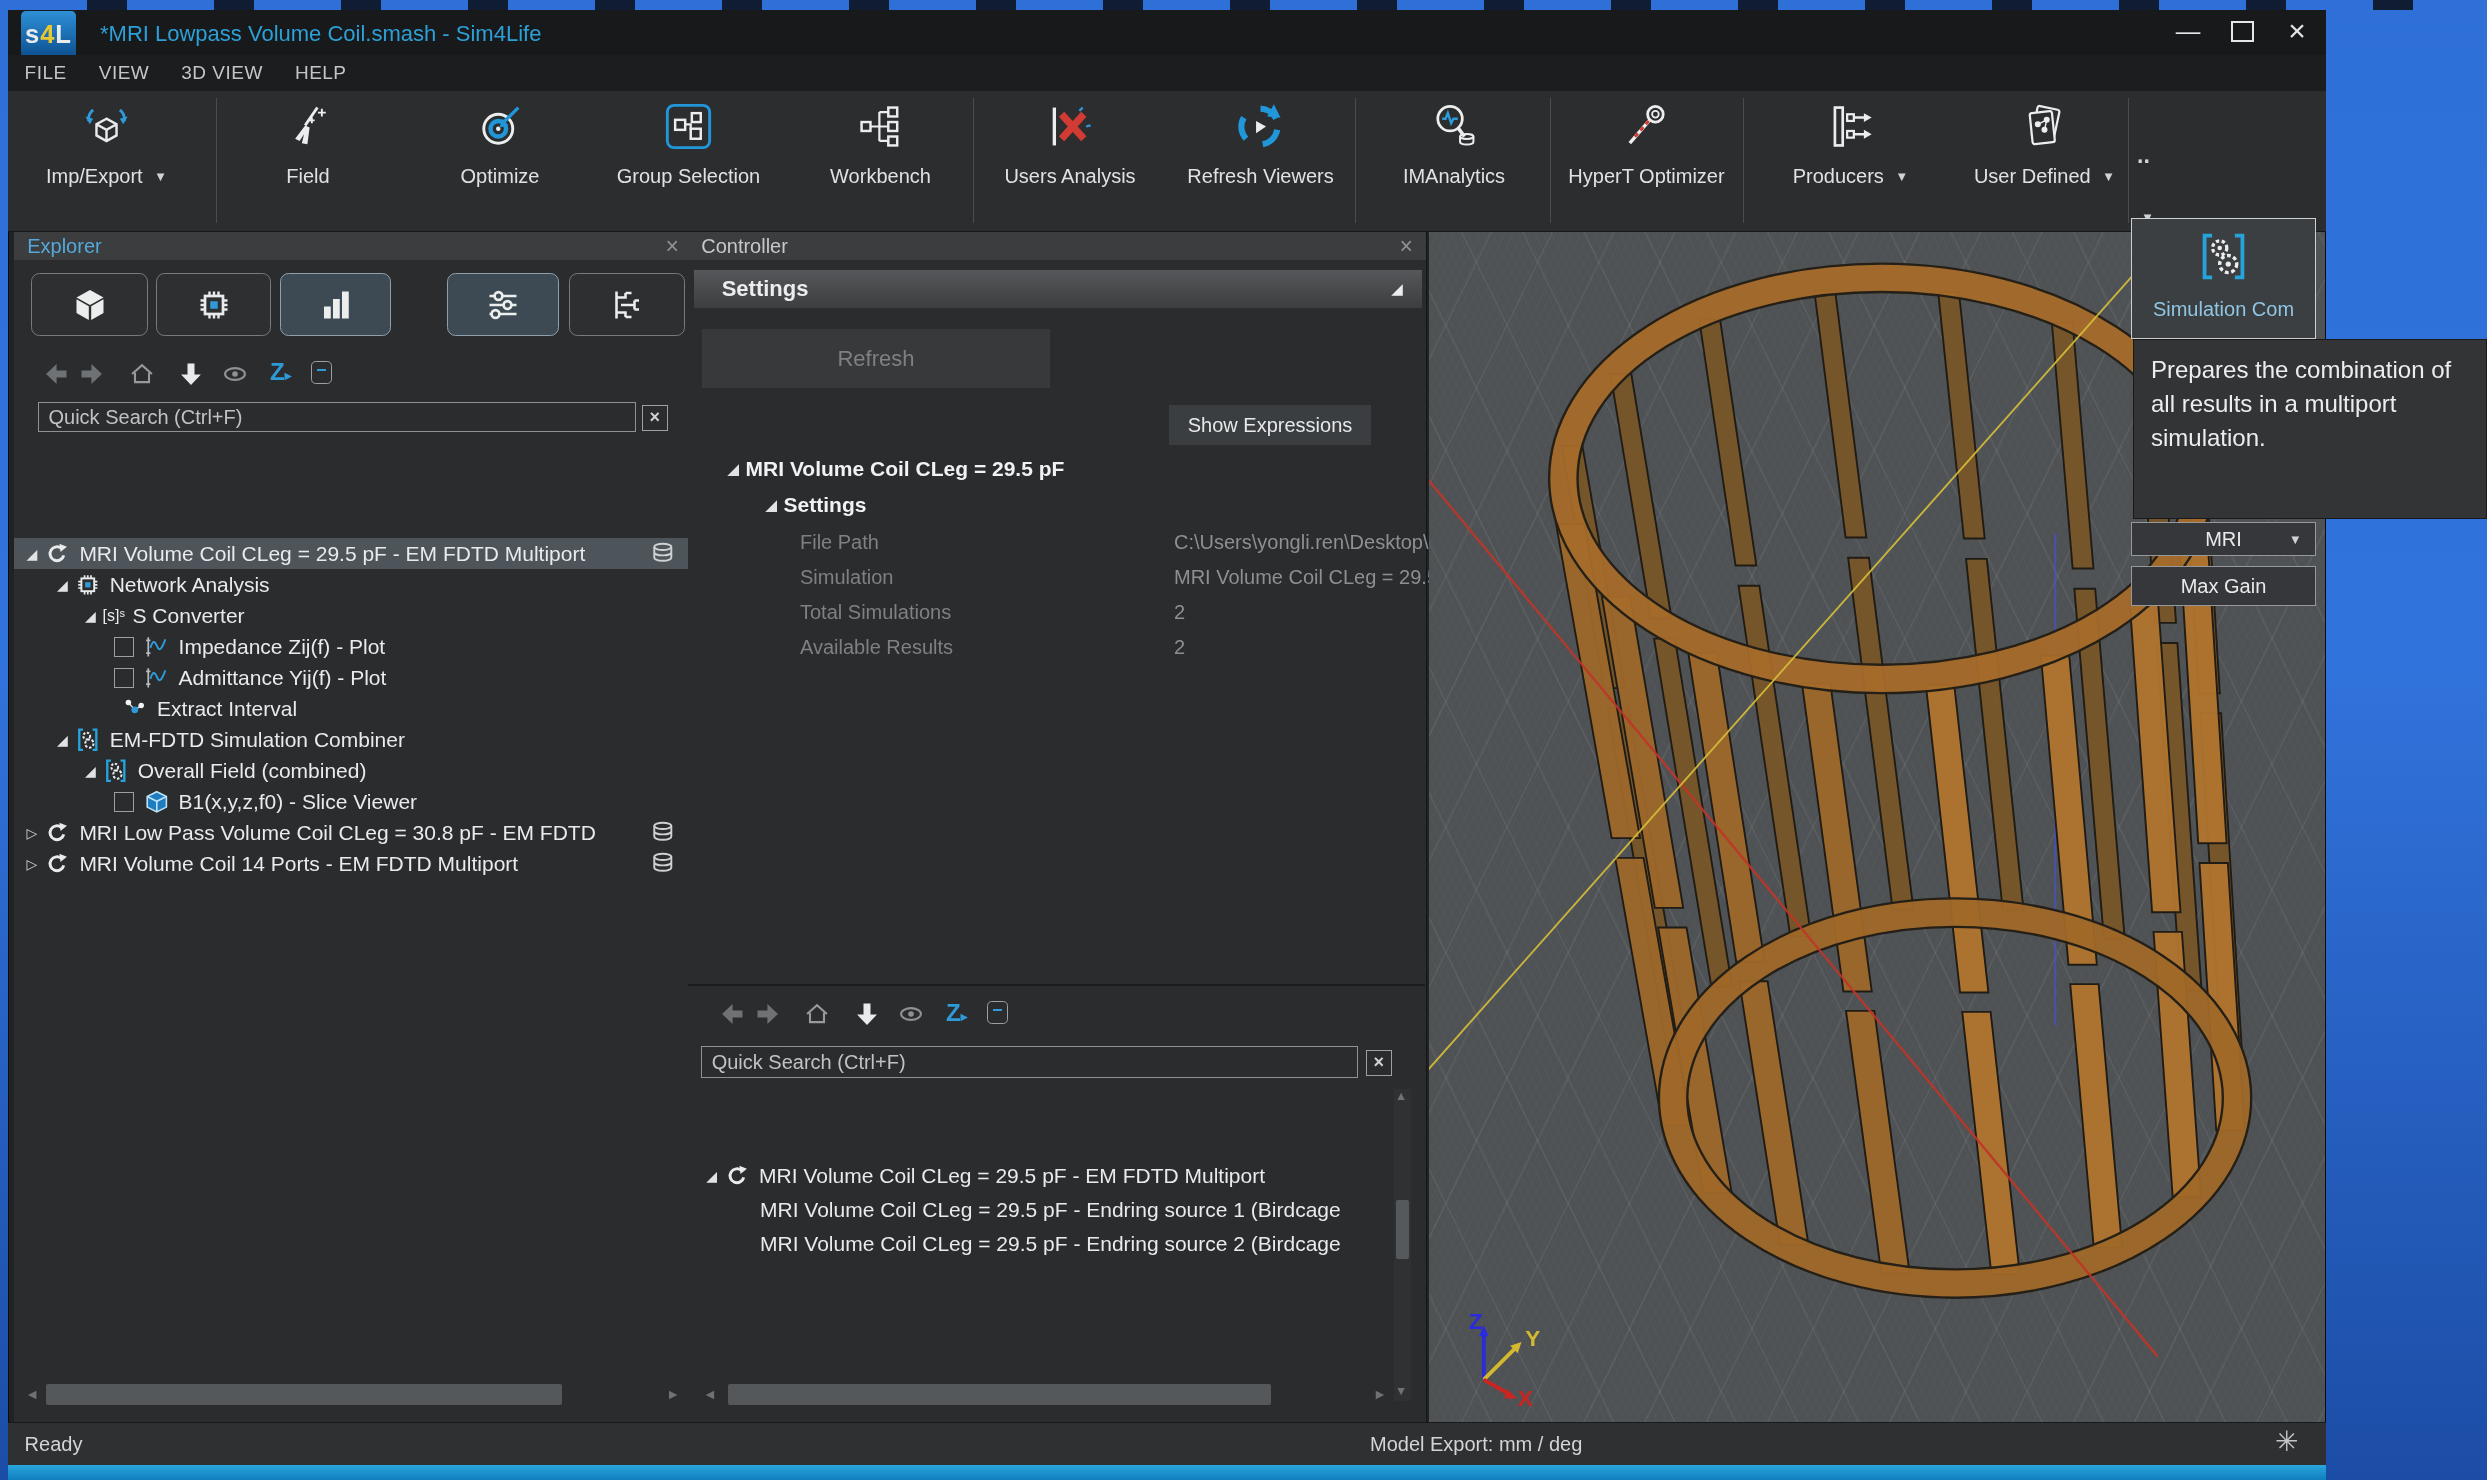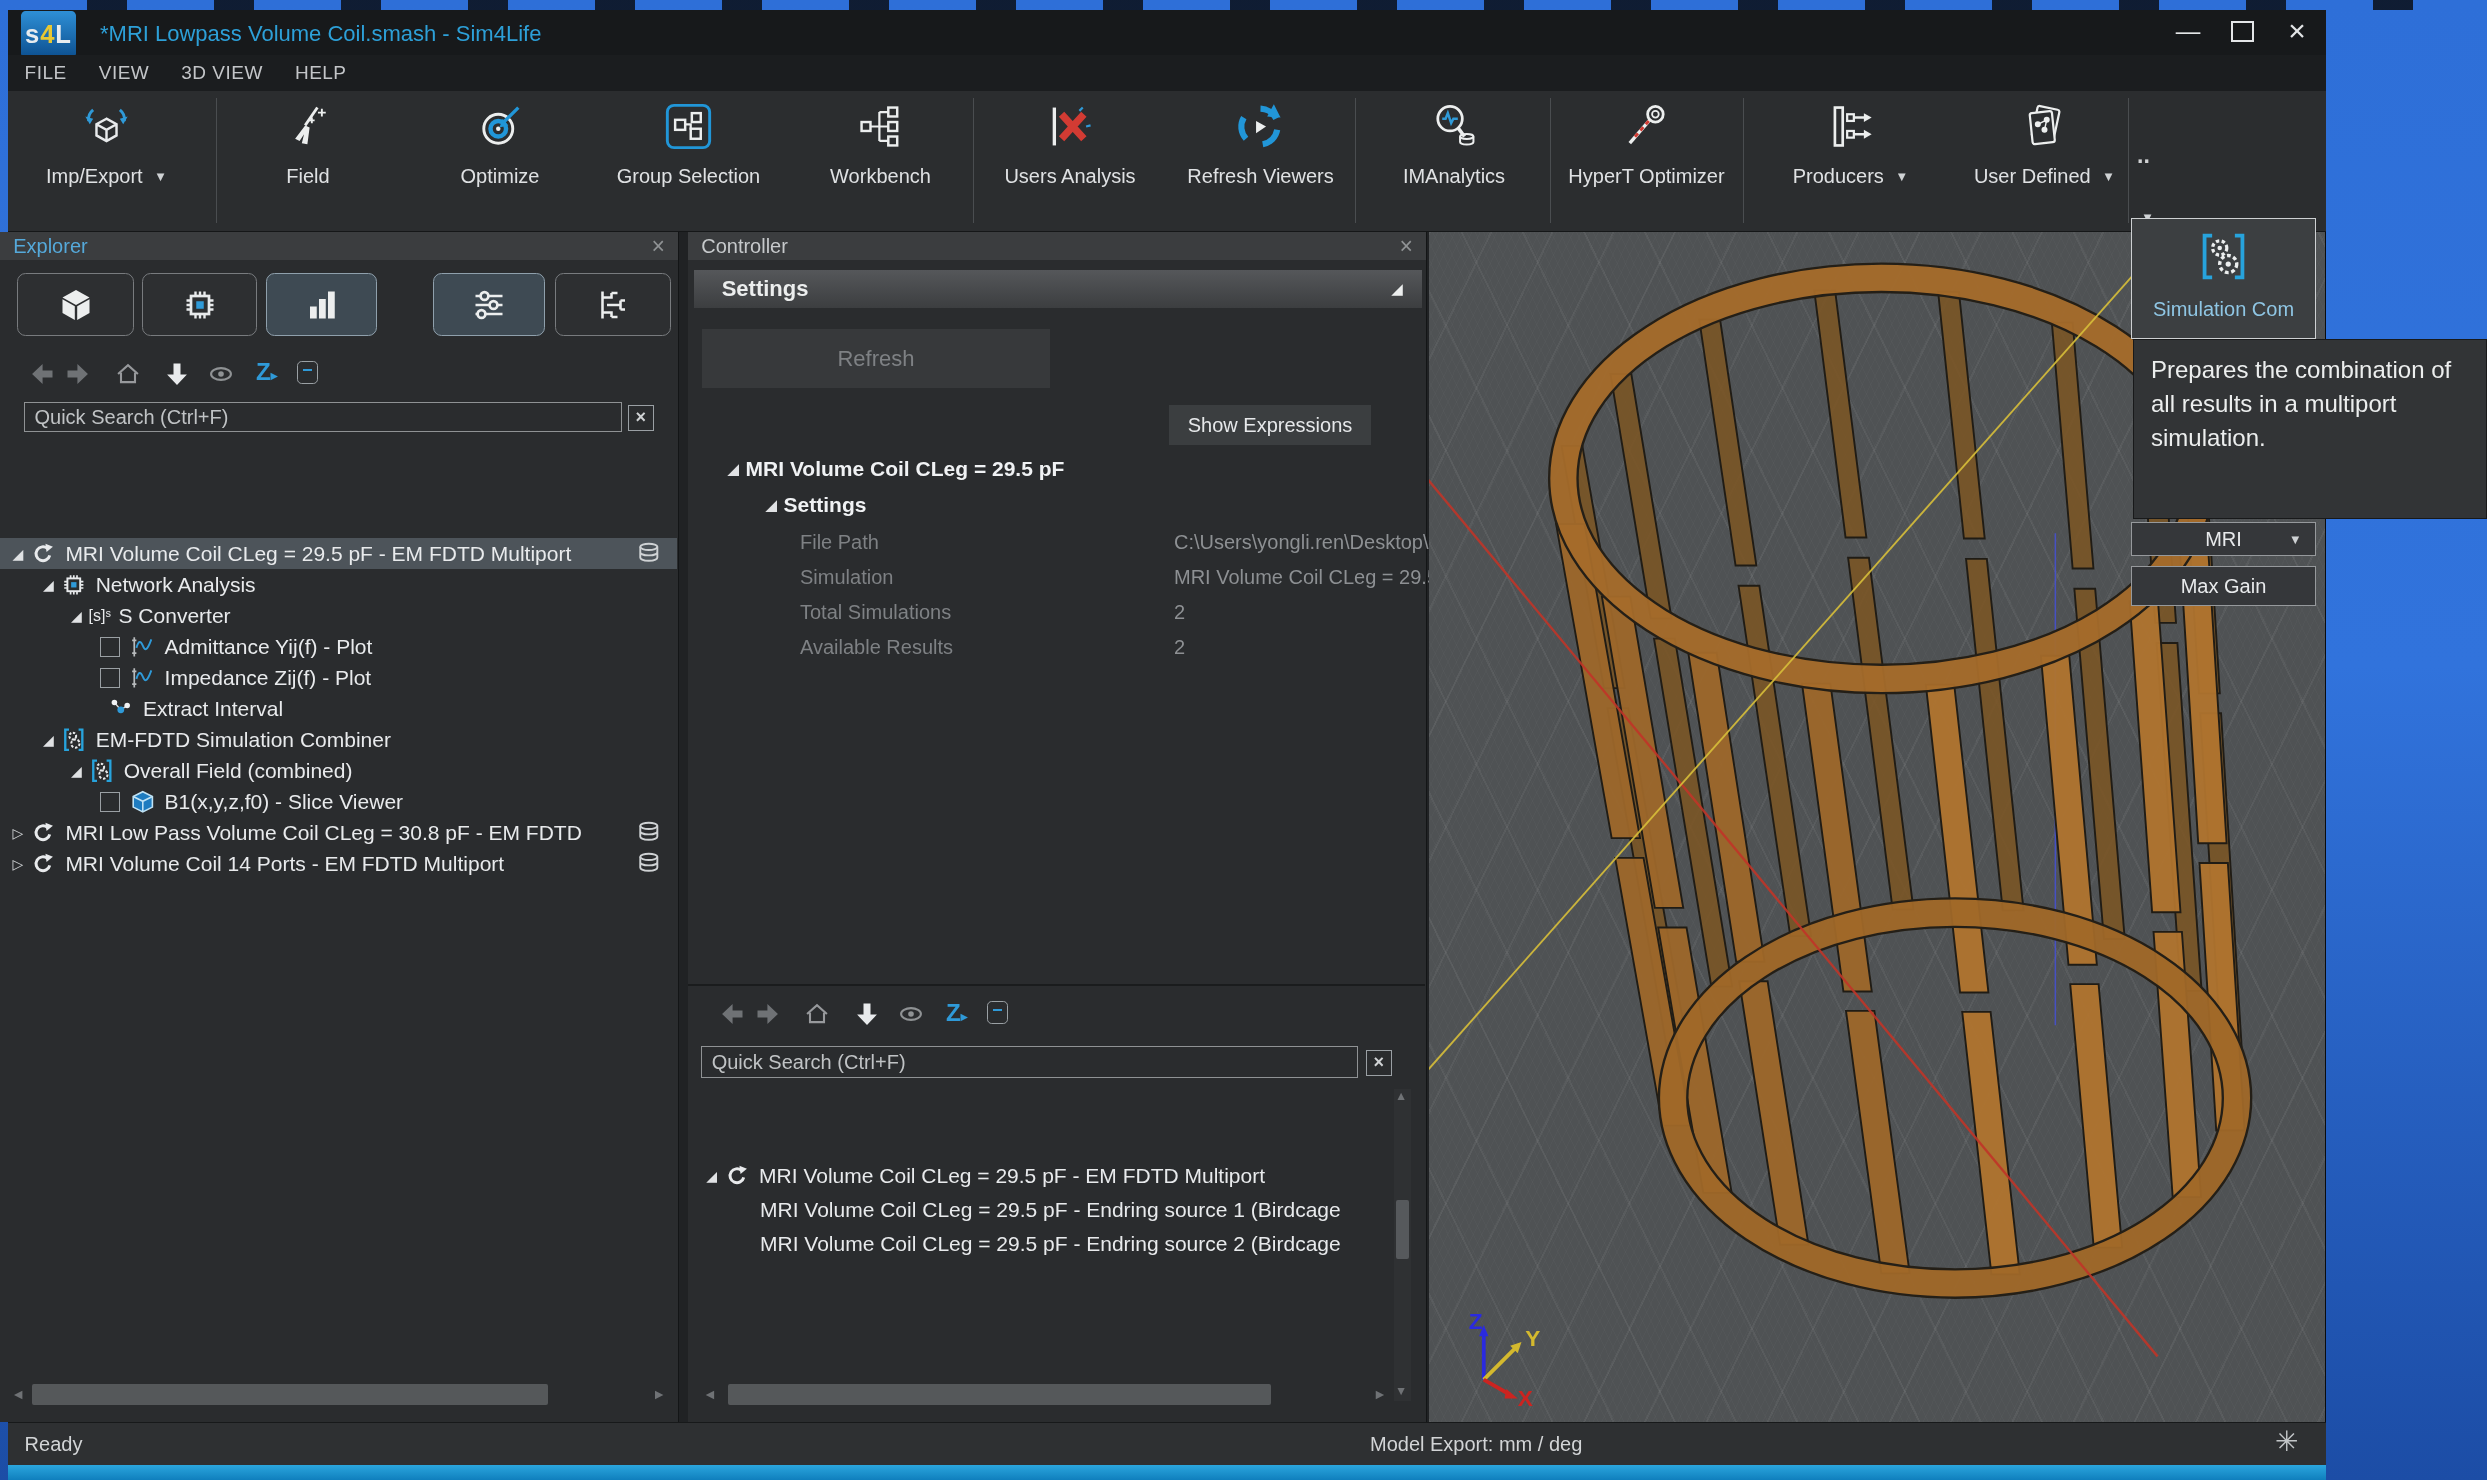--- a/index.html
+++ b/index.html
@@ -322,21 +322,21 @@
   <div class="tlabel">
       <span>User Defined</span>
       <span class="dd">▼</span>
     </div>
 </div>
 <div class="tsep" style="left:2128px"></div>
 
 <div class="abs" style="left:2137px;top:142px;color:#d0d2d4;font-size:23px;font-weight:bold">..</div>
 <div class="abs dd" style="left:2141px;top:210px">▼</div>
 
-<div class="abs panel" style="left:0;top:232px;width:679px;height:1190px">
+<div class="abs panel" style="left:14px;top:232px;width:679px;height:1190px">
   <div class="phead">
     <span style="color:#55a9da;font-size:20px">Explorer</span>
     <span class="x">×</span>
   </div>
 
   <div class="tabbtn" style="left:17px;top:41px;width:115px">
       <svg viewBox="0 0 38 38" width="36" height="36">
         <use href="#i-cubesolid"></use>
       </svg>
     </div>
@@ -405,28 +405,28 @@
     <div class="trow" style="padding-left:64px">
       <span class="exp">◢</span>
       <span class="sconv">[s]ˢ</span>
       <span>S Converter</span>
     </div>
     <div class="trow" style="padding-left:100px">
       <span class="cb"></span>
       <svg class="ti" viewBox="0 0 27 27" width="25.6" height="25.6">
           <use href="#i-plot"></use>
         </svg>
-      <span>Admittance Yij(f) - Plot</span>
+      <span>Impedance Zij(f) - Plot</span>
     </div>
     <div class="trow" style="padding-left:100px">
       <span class="cb"></span>
       <svg class="ti" viewBox="0 0 27 27" width="25.6" height="25.6">
           <use href="#i-plot"></use>
         </svg>
-      <span>Impedance Zij(f) - Plot</span>
+      <span>Admittance Yij(f) - Plot</span>
     </div>
     <div class="trow" style="padding-left:108px">
       <svg class="ti" viewBox="0 0 27 27" width="25.6" height="25.6">
           <use href="#i-dots"></use>
         </svg>
       <span>Extract Interval</span>
     </div>
     <div class="trow" style="padding-left:36px">
       <span class="exp">◢</span>
       <svg class="ti" viewBox="0 0 27 27" width="25.6" height="25.6">

